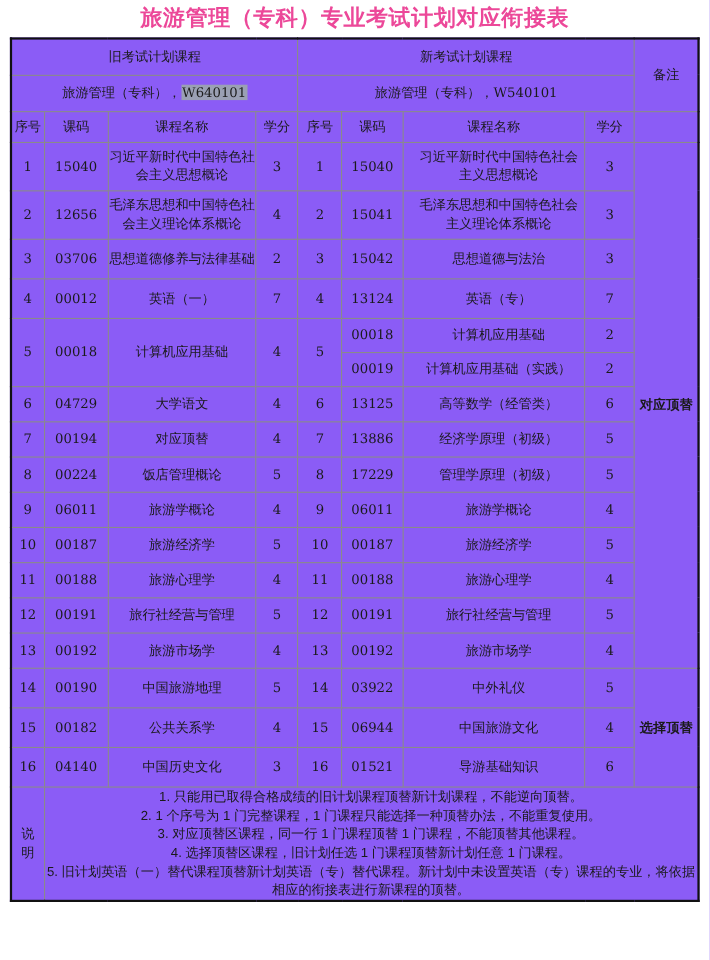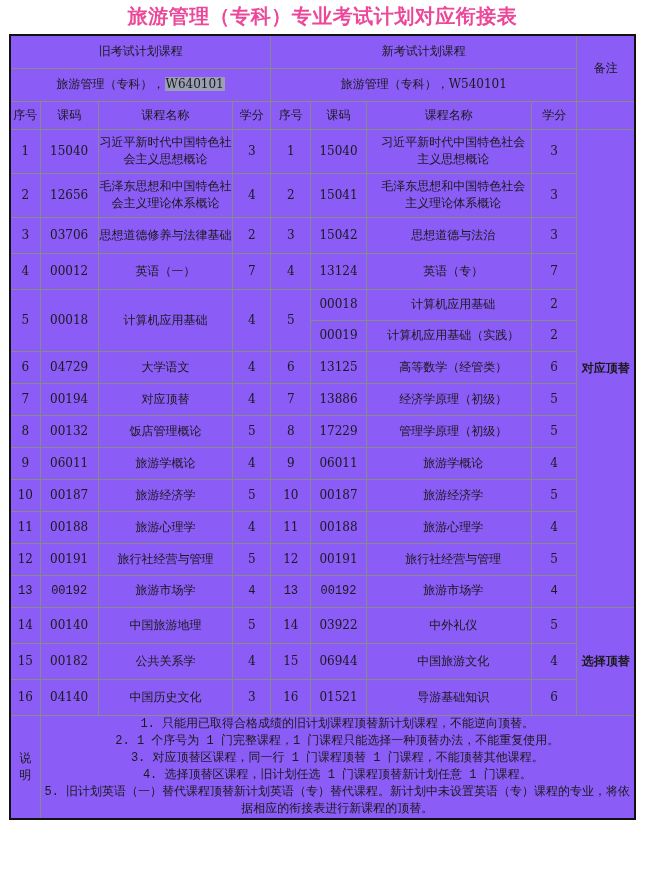--- a/index.html
+++ b/index.html
@@ -47,21 +47,21 @@
     vertical-align: middle;
     text-align: center;
     line-height: 17px;
   }
   
   table.main {
     border: 2px solid #111;
   }
   td.edge-l { border-left: 2px solid #111; }
   td.edge-r { border-right: 2px solid #111; margin-top: 44px; }
-  .thickbottom td { border-bottom: 2px solid #111; font-family: Liberation Mono, monospace; }
+  .thickbottom td { border-bottom: 2px solid #111; }
 
   .hdr-group {
     font-size: 13px;
     height: 33px;
   }
   .hdr-plan {
     font-size: 12.5px;
     height: 33px;
   }
   .hdr-col {
@@ -94,21 +94,21 @@
     line-height: 20px;
   }
   .note-label {
     font-family: "DejaVu Sans", "Liberation Sans", sans-serif;
     font-size: 12px;
     line-height: 21px;
     width: 30px;
   }
   .note-body {
     text-align: left;
-    font-family: Liberation Mono, monospace;
+    font-family: Liberation Sans, sans-serif;
     font-size: 11.5px;
     line-height: 21.5px;
     padding: 6px 8px 7px 8px;
     color: #1a1a1a;
     border-radius: 12px;
   }
   .note-body p {
     margin: 0;
   }
   .vstack {
@@ -239,21 +239,21 @@
         <td class="cname">对应顶替</td>
         <td class="credit">4</td>
         <td class="num">7</td>
         <td class="code">13886</td>
         <td class="cname r">经济学原理（初级）</td>
         <td class="credit">5</td>
       </tr>
 
       <tr style="height:32px">
         <td class="num edge-l">8</td>
-        <td class="code">00132</td>
+        <td class="code">00224</td>
         <td class="cname">饭店管理概论</td>
         <td class="credit">5</td>
         <td class="num">8</td>
         <td class="code">17229</td>
         <td class="cname r">管理学原理（初级）</td>
         <td class="credit">5</td>
       </tr>
 
       <tr style="height:32px">
         <td class="num edge-l">9</td>
@@ -305,21 +305,21 @@
         <td class="cname">旅游市场学</td>
         <td class="credit">4</td>
         <td class="num">13</td>
         <td class="code">00192</td>
         <td class="cname r">旅游市场学</td>
         <td class="credit">4</td>
       </tr>
 
       <tr style="height:36px">
         <td class="num edge-l">14</td>
-        <td class="code">00140</td>
+        <td class="code">00190</td>
         <td class="cname">中国旅游地理</td>
         <td class="credit">5</td>
         <td class="num">14</td>
         <td class="code">03922</td>
         <td class="cname r">中外礼仪</td>
         <td class="credit">5</td>
         <td rowspan="3" class="remark-cell edge-r"><span class="vstack">选择顶替</span></td>
       </tr>
 
       <tr style="height:36px">

